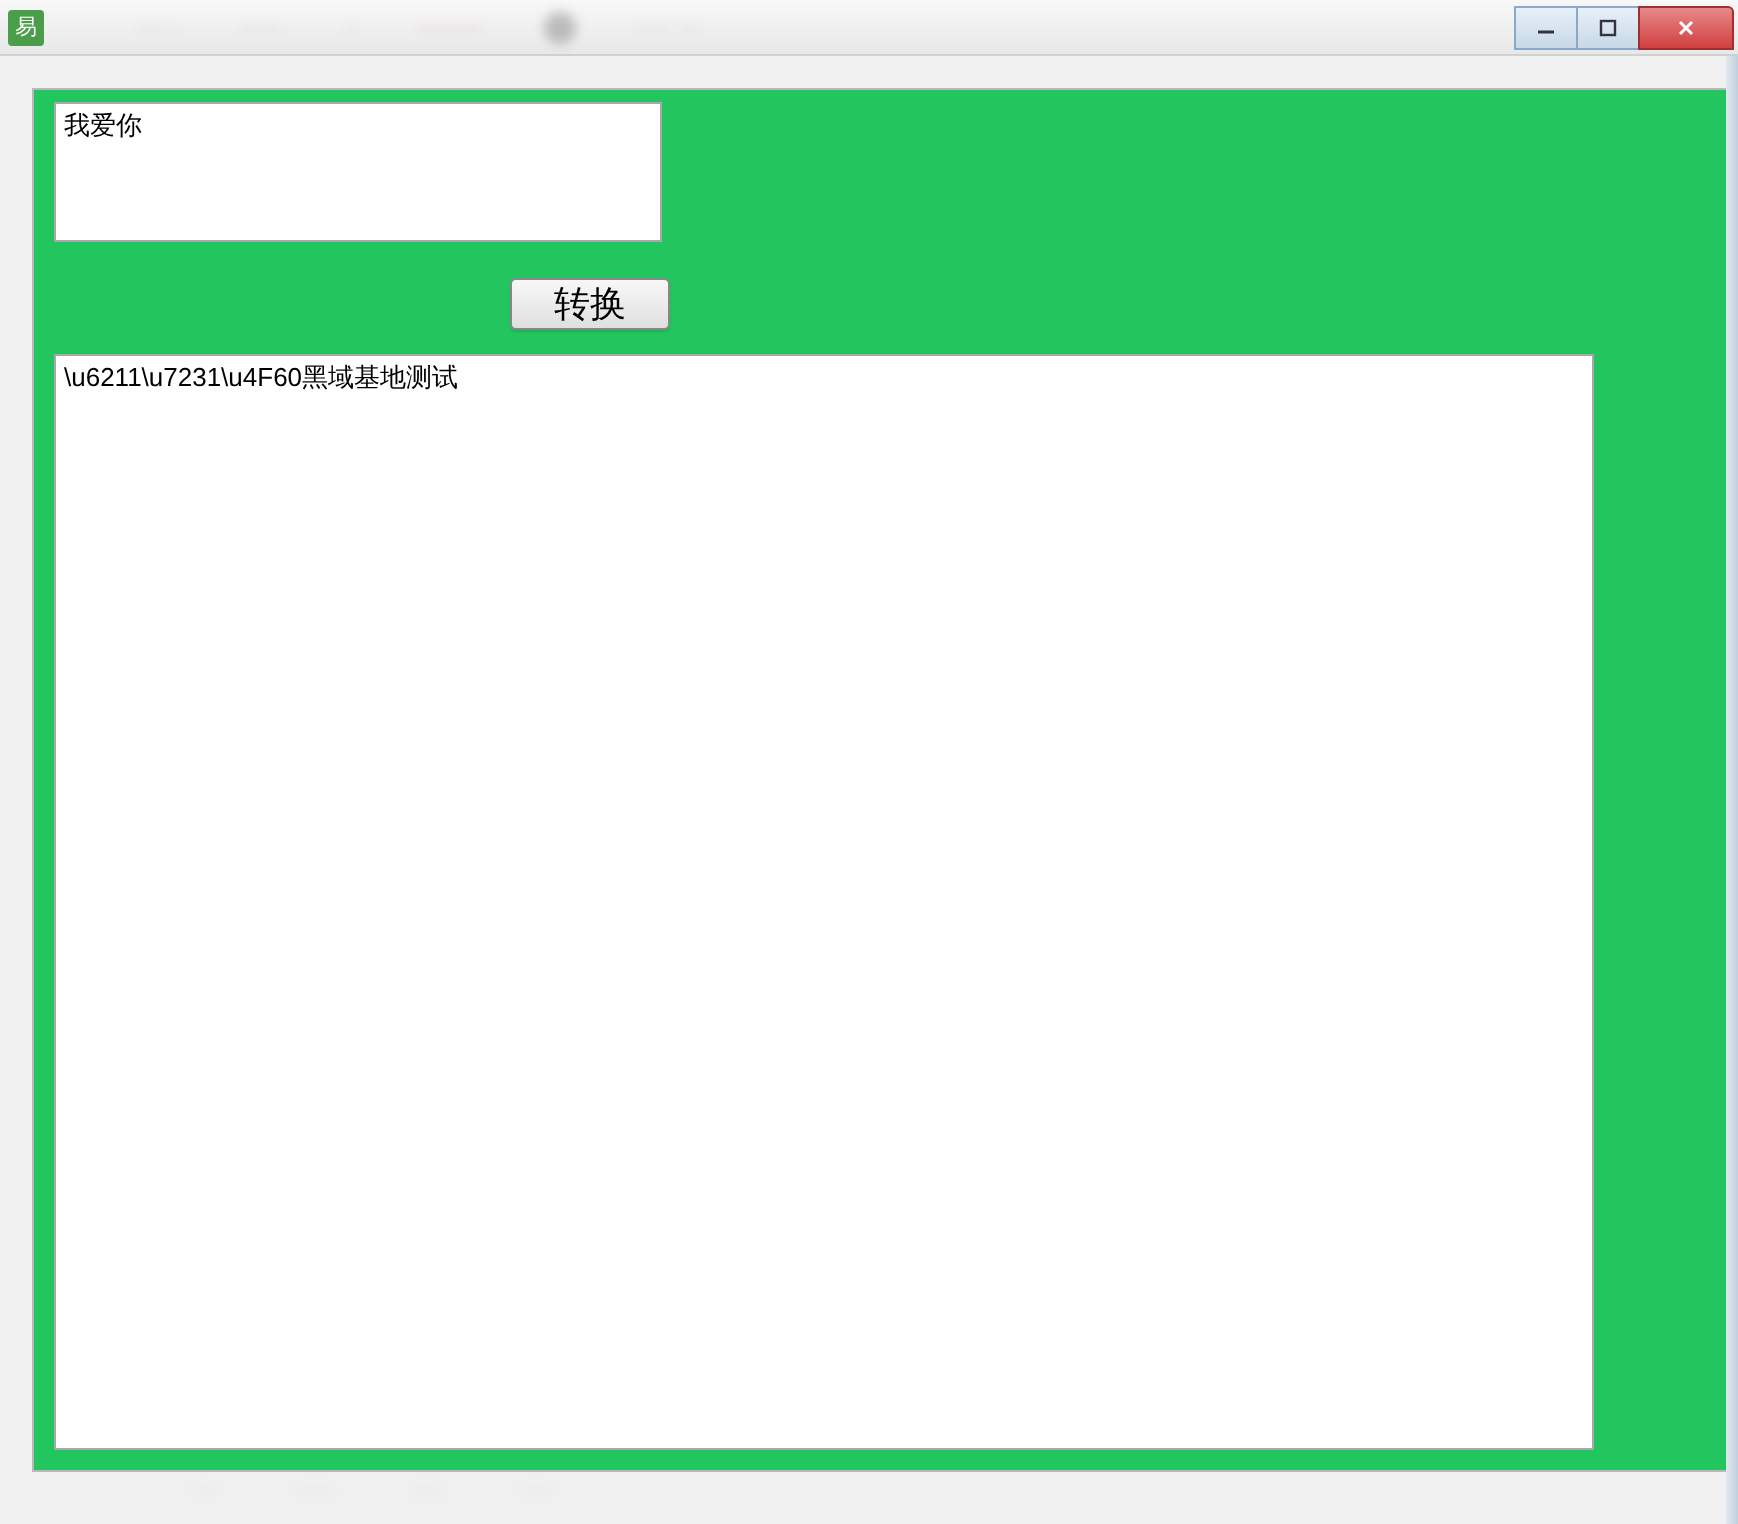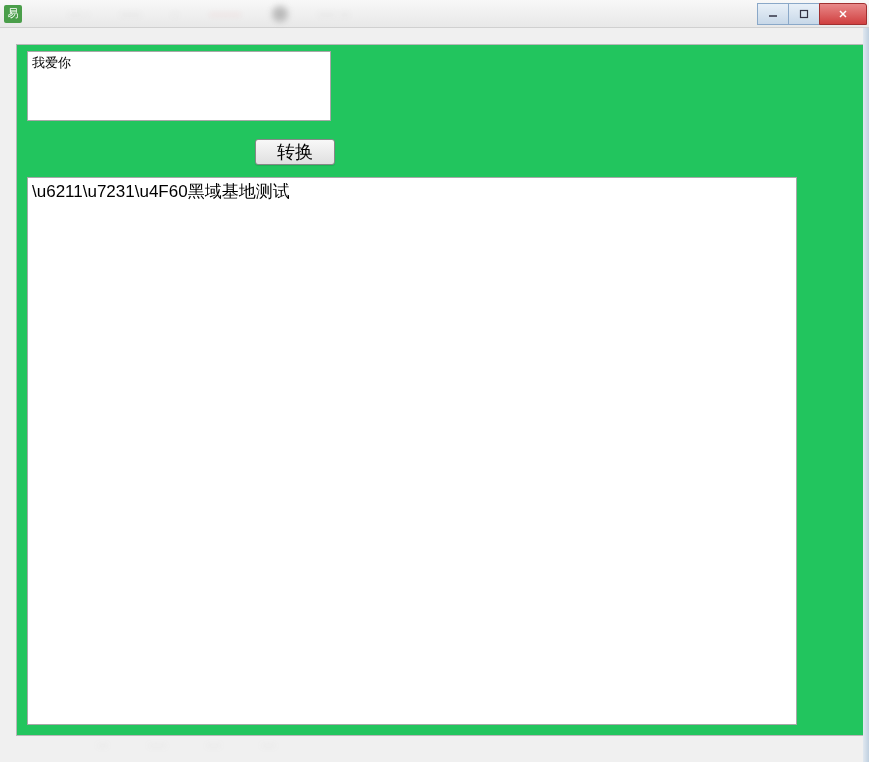--- a/index.html
+++ b/index.html
@@ -131,21 +131,21 @@
     }
     .output-box {
       position: absolute;
       left: 10px;
       top: 132px;
       width: 770px;
       height: 548px;
       border: 1px solid #a8a8a8;
       background: #ffffff;
       padding: 2px 4px;
-      font-size: 17px;
+      font-size: 13px;
       font-family: "SimSun", sans-serif;
       resize: none;
       outline: none;
       overflow: auto;
     }
     .bottom-blur {
       position: absolute;
       left: 0;
       bottom: -24px;
       width: 100%;

